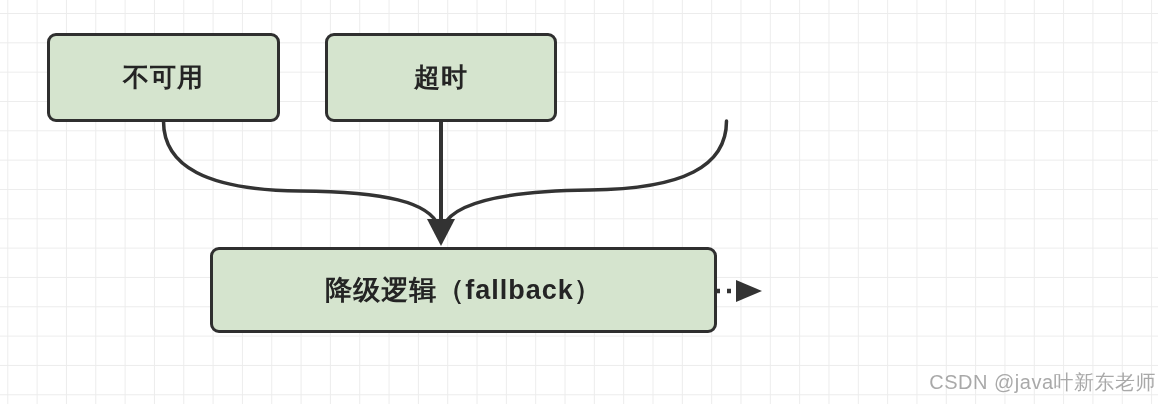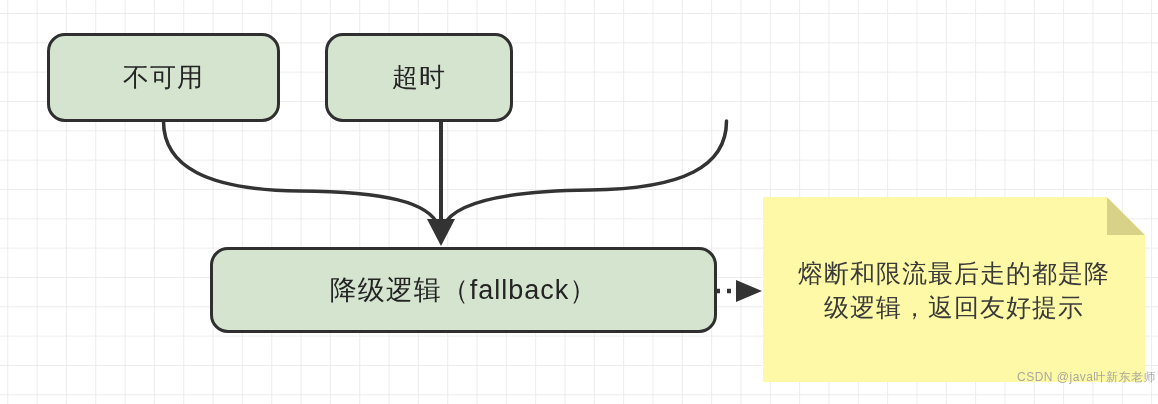--- a/index.html
+++ b/index.html
@@ -13,30 +13,30 @@
     background-image:
       linear-gradient(to right,#ececec 1px,transparent 1px),
       linear-gradient(to bottom,#ececec 1px,transparent 1px);
     background-size:29.33px 29.33px;
     background-position:7.3px 13px;
   }
   .node{
     position:absolute;
     background:#d5e4ce;
     border:3px solid #2f2f2f;
-    border-radius:18px;
+    border-radius:9px;
     display:flex;align-items:center;justify-content:center;
     box-sizing:border-box;
     color:#242424;
-    font-weight:normal;
+    font-weight:bold;
     font-size:26px;
     letter-spacing:1px;
   }
   #node-unavailable{left:47px;top:33px;width:233px;height:89px;}
-  #node-timeout{left:325px;top:33px;width:188px;height:89px;}
+  #node-timeout{left:325px;top:33px;width:232px;height:89px;}
   #node-ratelimit{left:610px;top:33px;width:233px;height:89px;}
   #node-fallback{left:210px;top:247px;width:507px;height:86px;font-size:27px;}
   .edges{position:absolute;left:0;top:0;pointer-events:none;}
   .note{
     position:absolute;left:763px;top:197px;width:382px;height:185px;
     background:#fdf9a6;
     clip-path:polygon(0 0,calc(100% - 38px) 0,100% 38px,100% 100%,0 100%);
     display:flex;align-items:center;justify-content:center;
   }
   .note-fold{
@@ -47,21 +47,21 @@
   .note-text{
     max-width:332px;
     text-align:center;
     font-size:25px;
     line-height:34px;
     color:#3a3a3a;
     letter-spacing:1px;
   }
   .watermark{
     position:absolute;right:2px;top:369px;
-    font-size:12px;
+    font-size:20px;
     color:#9b9b9b;
     opacity:0.85;
     letter-spacing:0.5px;
     white-space:nowrap;
     margin-left:41px;
   }
 </style>
 </head>
 <body>
 
@@ -86,20 +86,16 @@
 
   <div class="node" id="node-timeout">
     <span>超时</span>
   </div>
 
 
   <div class="node" id="node-fallback">
     <span>降级逻辑（fallback）</span>
   </div>
 
-  <div class="note">
-    <div class="note-fold"></div>
-    <div class="note-text">熔断和限流最后走的都是降级逻辑，返回友好提示</div>
-  </div>
 
   <div class="watermark">CSDN @java叶新东老师</div>
 
 </div>
 
 </body></html>

